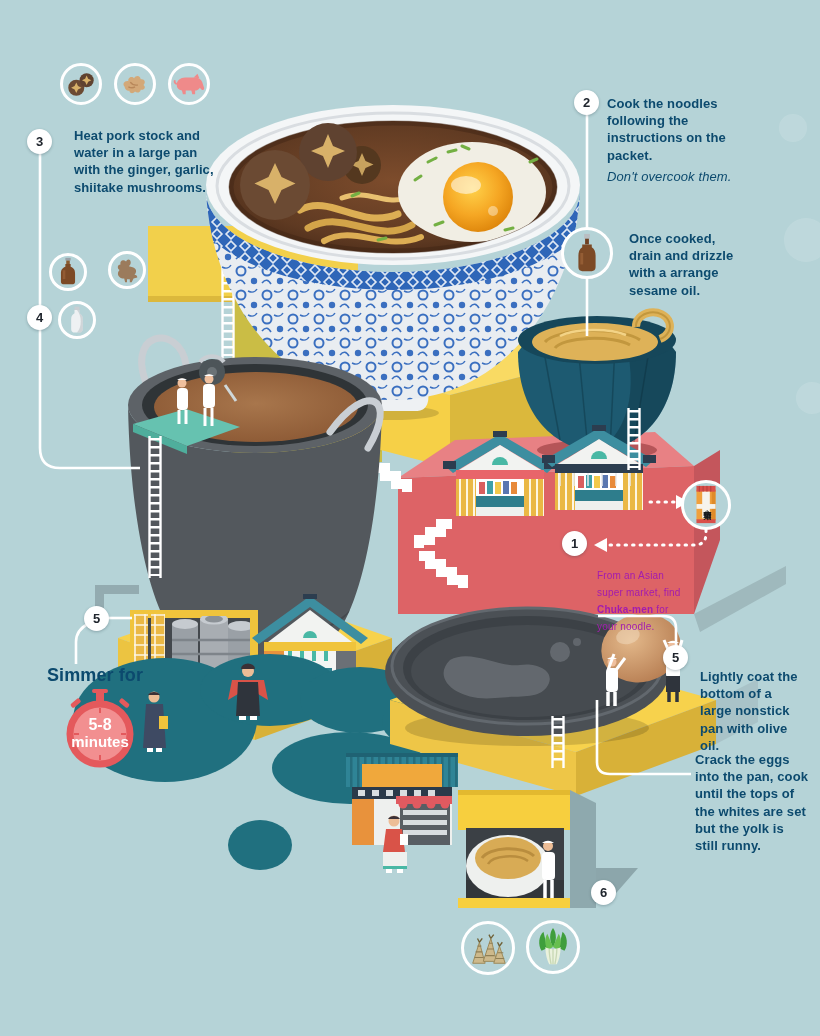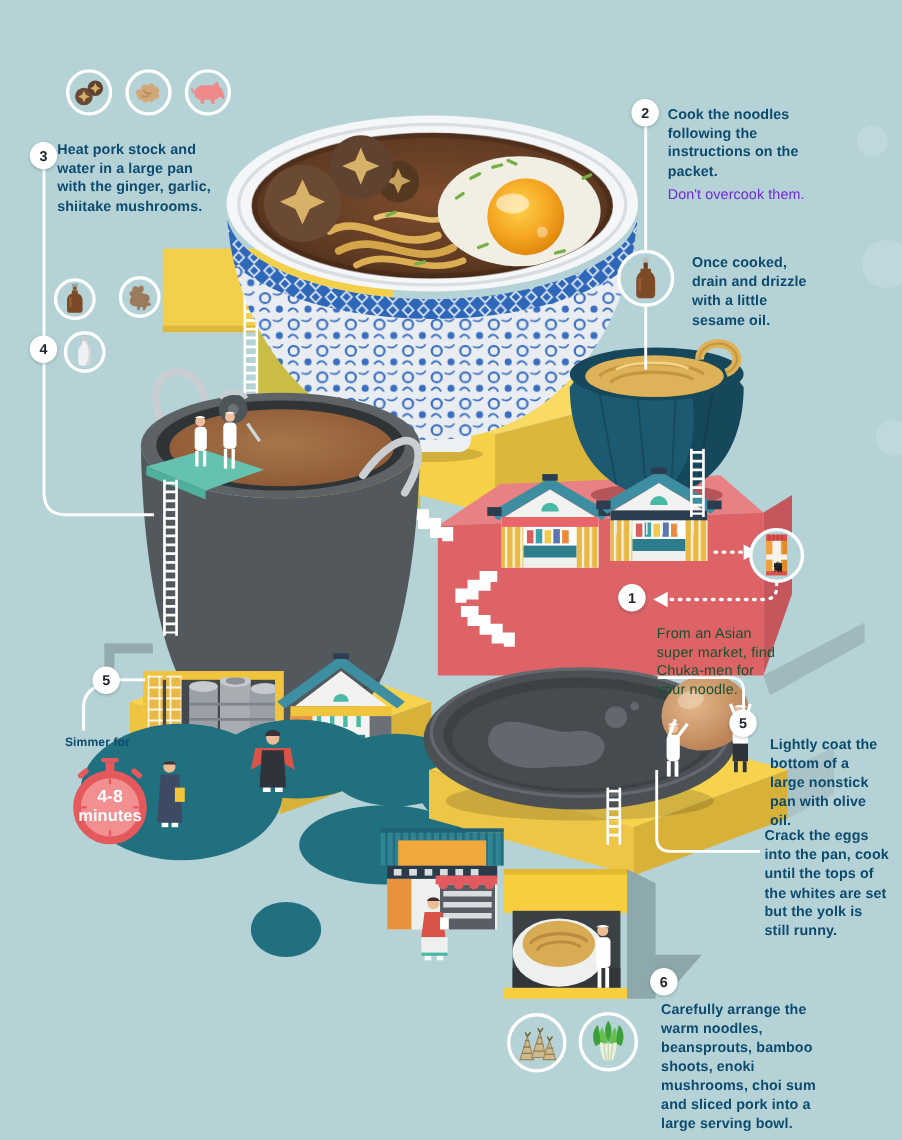--- a/index.html
+++ b/index.html
@@ -1,24 +1,24 @@
 <!DOCTYPE html>
 <html><head>
 <meta charset="utf-8">
 <style>
   html,body{margin:0;padding:0;background:#b5d3d7;}
   #canvas{position:relative;width:820px;height:1036px;background:#b5d3d7;overflow:hidden;
           font-family:"Liberation Sans",sans-serif;}
   #scene{position:absolute;left:0;top:0;z-index:1;}
   .txt{position:absolute;font:700 13px/17.2px "Liberation Sans",sans-serif;color:#0c4a6e;
        white-space:pre-line;letter-spacing:.1px;z-index:6;}
-  .txt.it{font-weight:400;color:#6d28d9;}
-  .txt.white{color:#14532d;font-weight:400;font-size:13px;line-height:17px;letter-spacing:.2px;}
-  .txt.white b{font-weight:400;}
-  .txt.big{font-size:11px;margin-left:12px;}
+  .txt.it{font-weight:400;font-style:italic;color:#0c4a6e;}
+  .txt.white{color:#a21caf;font-weight:400;font-size:10px;line-height:17px;letter-spacing:.2px;}
+  .txt.white b{font-weight:700;}
+  .txt.big{font-size:18px;}
   .num{position:absolute;width:25px;height:25px;border-radius:50%;background:#fff;color:#20262e;
        font:700 13px/25px "Liberation Sans",sans-serif;text-align:center;
        box-shadow:0 1px 3px rgba(30,55,65,.3);z-index:7;}
   .ring{position:absolute;border:3px solid #fff;border-radius:50%;background:#b5d3d7;
         display:flex;align-items:center;justify-content:center;z-index:5;box-sizing:border-box;}
   .vlabel{position:absolute;left:50%;top:50%;transform:translate(-50%,-52%);
           writing-mode:vertical-rl;font-size:8px;font-weight:700;color:#15181c;
           letter-spacing:1px;z-index:6;}
   .timer-text{position:absolute;z-index:7;color:#fff;text-align:center;
               font-family:"Liberation Sans",sans-serif;font-weight:700;}
@@ -435,21 +435,21 @@
   </g>
   <g>
     <path d="M650,502 L674,502" stroke="#fff" stroke-width="3" stroke-dasharray="1.5 6" stroke-linecap="round" fill="none"></path>
     <polygon points="676,495 689,502 676,509" fill="#fff"></polygon>
     <path d="M706,530 L706,534 Q706,545 694,545 L604,545" stroke="#fff" stroke-width="3" stroke-dasharray="1.5 6" stroke-linecap="round" fill="none"></path>
     <polygon points="607,538 594,545 607,552" fill="#fff"></polygon>
   </g>
 </svg>
 
 <div class="num" style="left:27px;top:129px">3</div>
-<div class="txt" style="left:52px;top:127px;width:170px">Heat pork stock and
+<div class="txt" style="left:74px;top:127px;width:170px">Heat pork stock and
 water in a large pan
 with the ginger, garlic,
 shiitake mushrooms.</div>
 
 <div class="ring" style="left:60px;top:63px;width:42px;height:42px">
   <svg width="32" height="32" viewBox="0 0 34 34">
     <circle cx="12" cy="21" r="8.5" fill="#6b4a33"></circle>
     <path d="M12,15.5 l1.8,3.7 3.7,1.8 -3.7,1.8 -1.8,3.7 -1.8,-3.7 -3.7,-1.8 3.7,-1.8 z" fill="#d8b169"></path>
     <circle cx="23" cy="13" r="7.5" fill="#5f4230"></circle>
     <path d="M23,8 l1.6,3.4 3.4,1.6 -3.4,1.6 -1.6,3.4 -1.6,-3.4 -3.4,-1.6 3.4,-1.6 z" fill="#d8b169"></path>
@@ -479,21 +479,21 @@
 <div class="ring" style="left:561px;top:227px;width:52px;height:52px">
   <svg width="40" height="42" viewBox="0 0 40 44">
     <rect x="17" y="2" width="6" height="5" fill="#b9bec2"></rect>
     <rect x="18" y="7" width="4" height="6" fill="#6e4022"></rect>
     <path d="M15,13 h10 v3 c3,2 4,5 4,9 v12 c0,3 -2,4 -4,4 h-10 c-2,0 -4,-1 -4,-4 v-12 c0,-4 1,-7 4,-9 z" fill="#7c4a26"></path>
     <rect x="13" y="22" width="3" height="12" fill="#9a6238" opacity="0.8"></rect>
   </svg>
 </div>
 <div class="txt" style="left:629px;top:230px;width:130px">Once cooked,
 drain and drizzle
-with a little
+with a arrange
 sesame oil.</div>
 
 <div class="ring" style="left:49px;top:253px;width:38px;height:38px">
   <svg width="28" height="30" viewBox="0 0 30 34">
     <rect x="12" y="1" width="6" height="3" fill="#9aa1a8"></rect>
     <rect x="13" y="4" width="4" height="4" fill="#8a5a2e"></rect>
     <path d="M12,8 h6 v3 c4,1.5 5,4 5,8 v9 c0,2 -1.5,3 -3.5,3 h-9 c-2,0 -3.5,-1 -3.5,-3 v-9 c0,-4 1,-6.5 5,-8 z" fill="#7c4a26"></path>
     <rect x="9" y="15" width="3" height="10" fill="#9a6238" opacity="0.75"></rect>
   </svg>
 </div>
@@ -520,21 +520,21 @@
   <rect x="61" y="13" width="11" height="5" rx="2" fill="#e4595c" transform="rotate(40 67 15)"></rect>
   <circle cx="42" cy="46" r="30" fill="#f28f90" stroke="#e4595c" stroke-width="7"></circle>
   <g stroke="#e4595c" stroke-width="2">
     <line x1="42" y1="20" x2="42" y2="25"></line>
         <line x1="42" y1="67" x2="42" y2="72"></line>
     <line x1="16" y1="46" x2="21" y2="46"></line>
         <line x1="63" y1="46" x2="68" y2="46"></line>
   </g>
 </svg>
 <div class="timer-text" style="left:70px;top:716px;width:60px">
-  <span class="v">4-8</span>
+  <span class="v">5-8</span>
   <span class="u">minutes</span>
 </div>
 
 <div class="num" style="left:562px;top:531px">1</div>
 <div class="txt white" style="left:597px;top:550px;width:120px">
   <span>From an Asian
 super market, find
 </span><b>Chuka-men</b><span> for
 your noodle.</span>
 </div>
@@ -563,27 +563,20 @@
 pan with olive
 oil.</div>
 <div class="txt" style="left:695px;top:751px;width:125px">Crack the eggs
 into the pan, cook
 until the tops of
 the whites are set
 but the yolk is
 still runny.</div>
 
 <div class="num" style="left:591px;top:880px">6</div>
-<div class="txt" style="left:601px;top:909px;width:195px">Carefully arrange the
-warm noodles,
-beansprouts, bamboo
-shoots, enoki
-mushrooms, choi sum
-and sliced pork into a
-large serving bowl.</div>
 
 <div class="ring" style="left:461px;top:921px;width:54px;height:54px">
   <svg width="42" height="42" viewBox="0 0 44 44">
     <g fill="#cdb98b" stroke="#9a8757" stroke-width="1">
       <path d="M6,38 L13,16 L19,38 Z"></path>
       <path d="M17,36 L25,12 L31,36 Z"></path>
       <path d="M28,38 L34,20 L40,38 Z"></path>
     </g>
     <g stroke="#8f7f55" stroke-width="1.2">
       <path d="M8,32 h9 M9,26 h7 M11,20 h4"></path>

